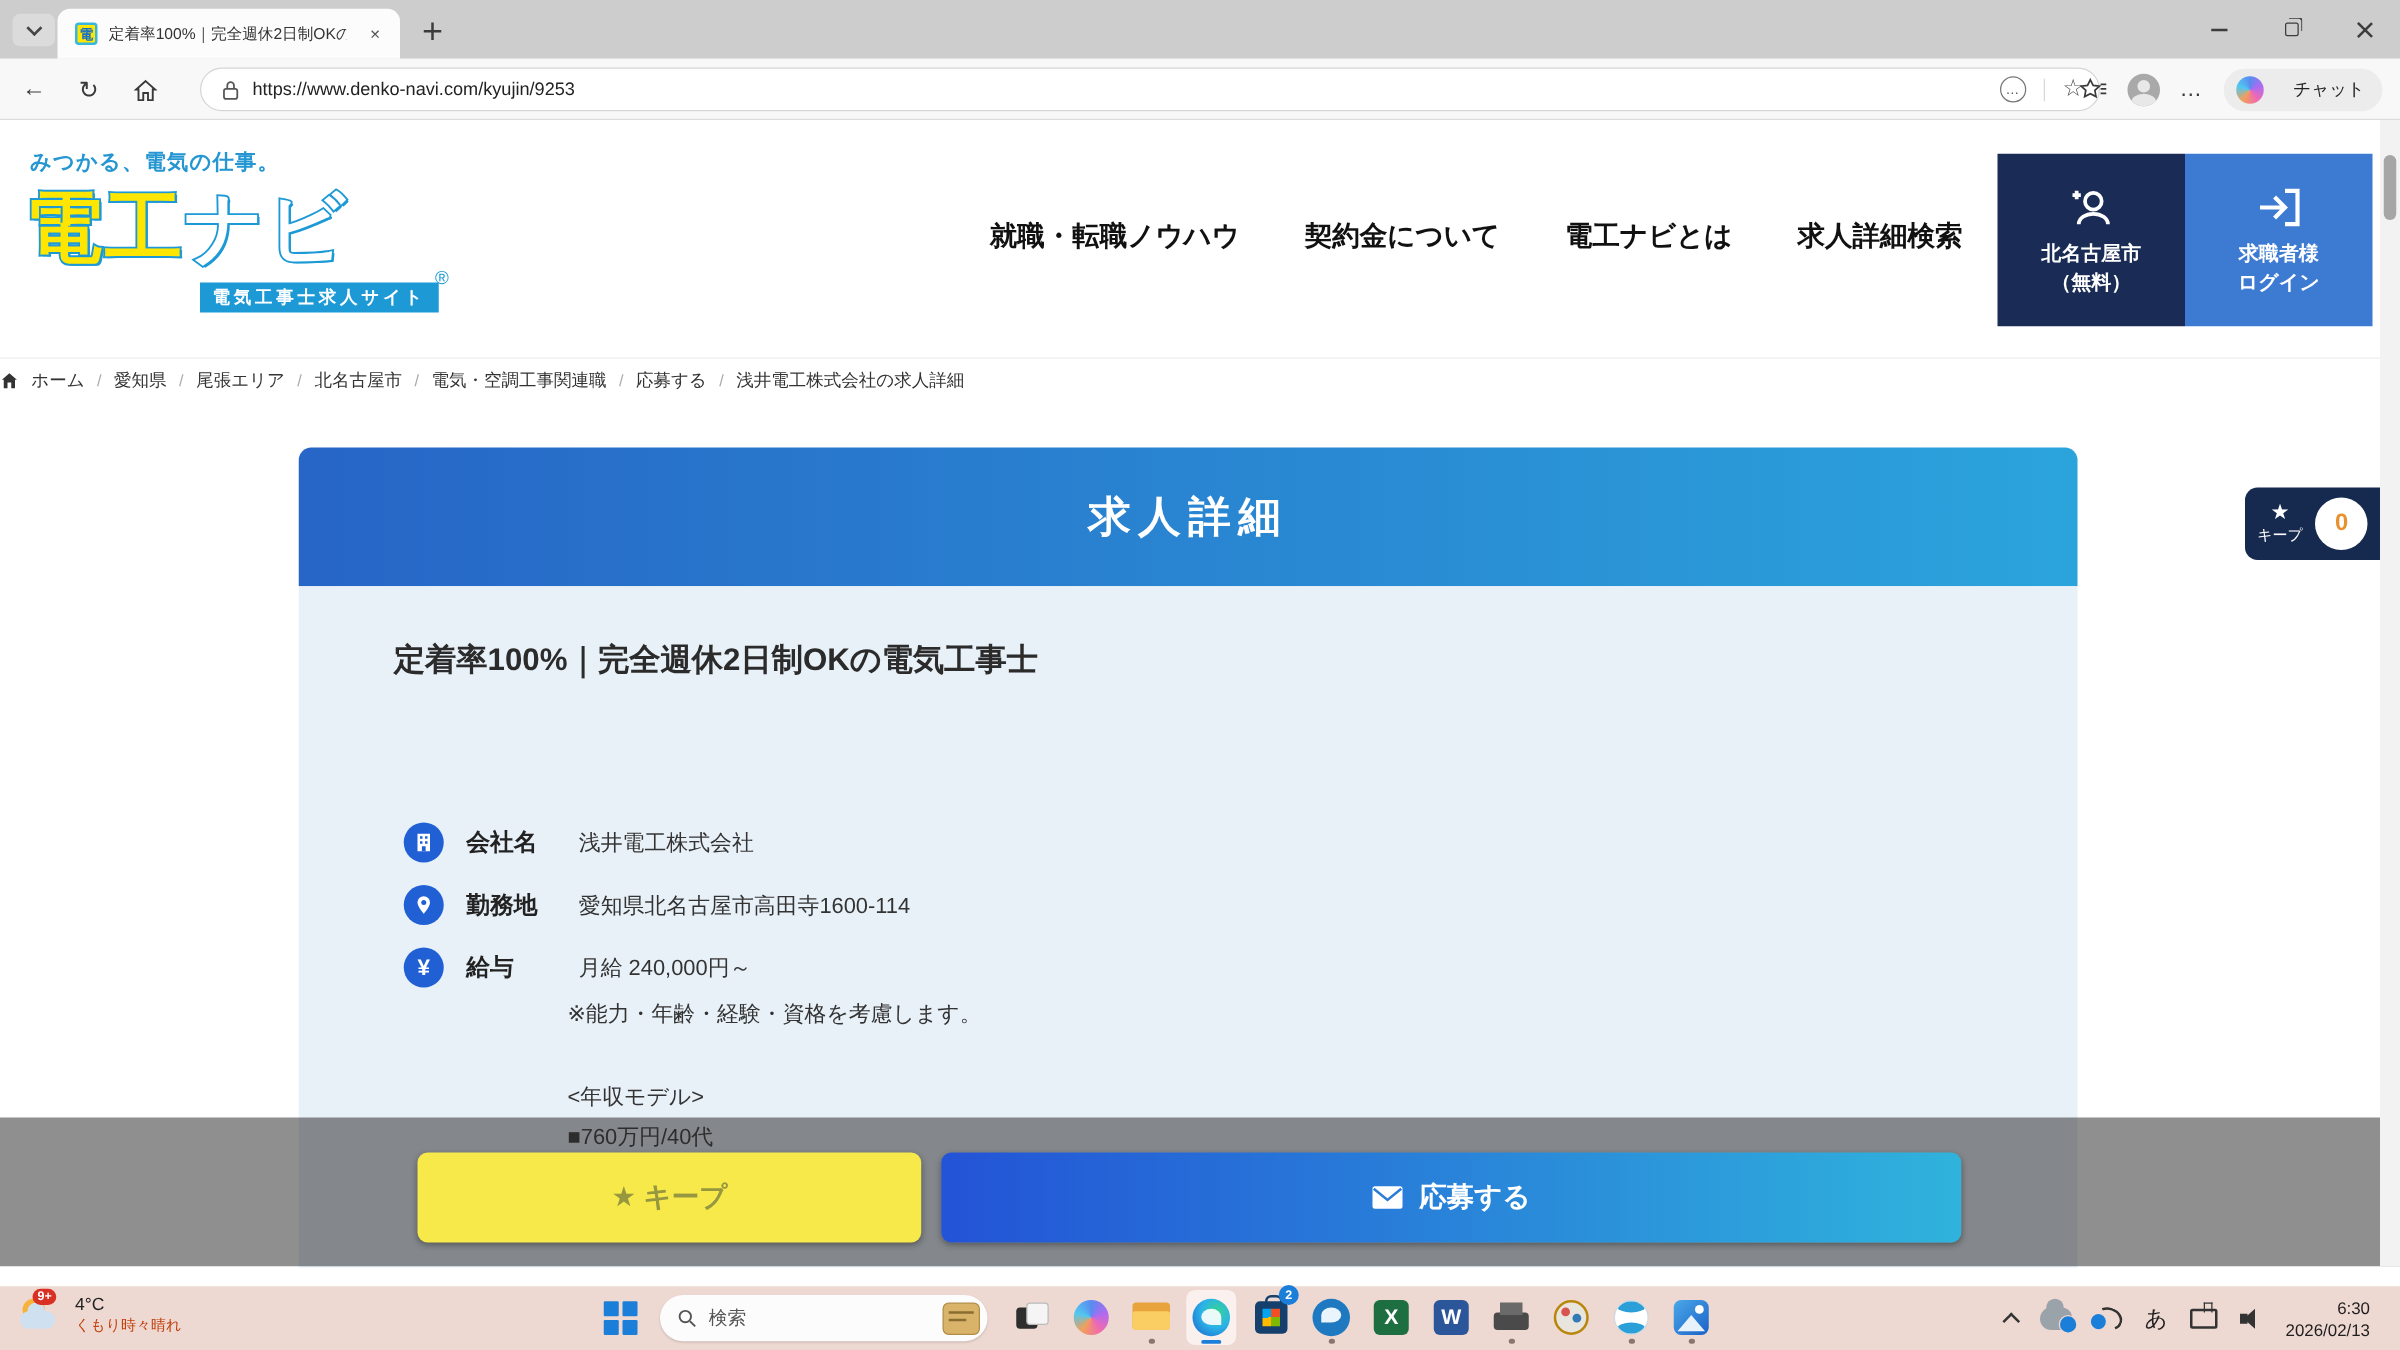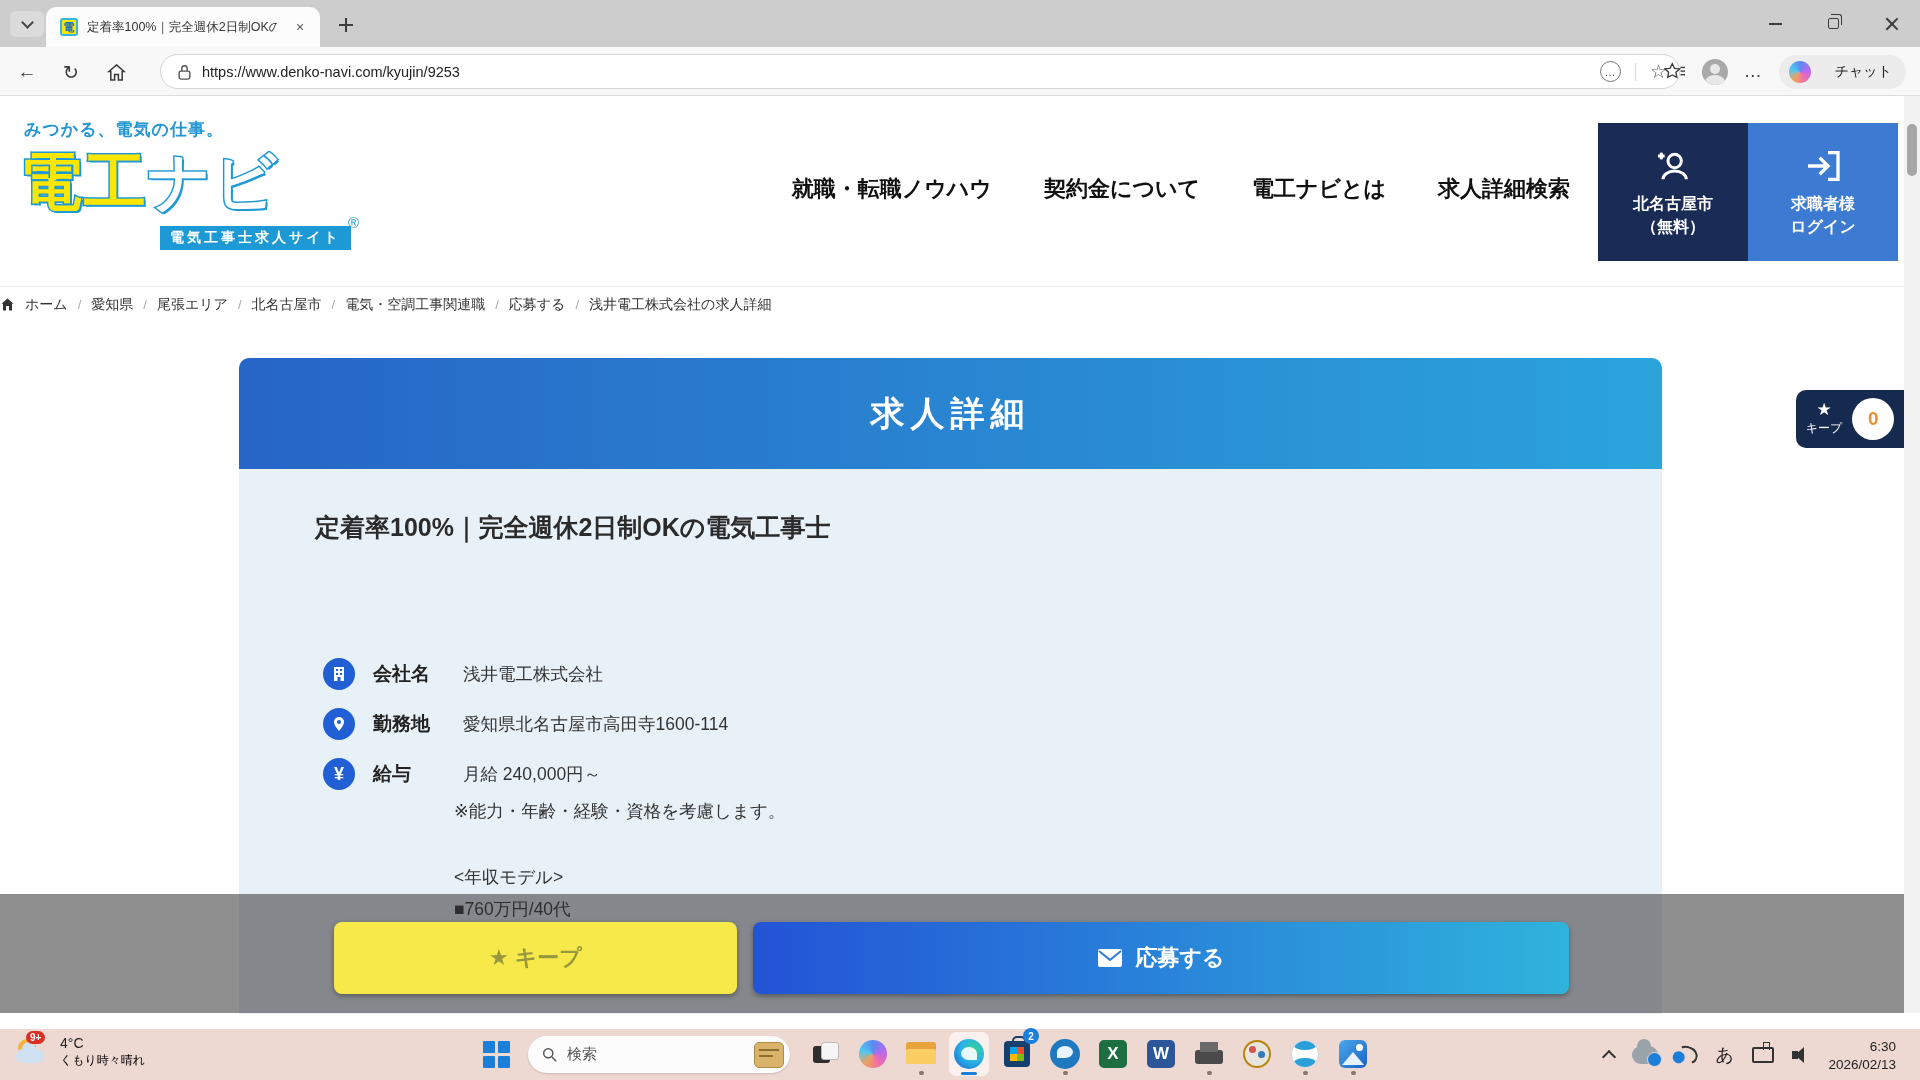--- a/index.html
+++ b/index.html
@@ -99,21 +99,21 @@
 
   
   .taskbar { position:absolute; left:0; top:1029px; width:1920px; height:51px; background:#eed8d2; }
   .weather { position:absolute; left:14px; top:4px; display:flex; align-items:center; gap:8px; }
   .weather-ic { position:relative; width:38px; height:38px; }
   .w-sun { position:absolute; left:4px; top:6px; width:18px; height:18px; border-radius:50%; background:#f6b33c; }
   .w-cloud { position:absolute; left:2px; top:16px; width:28px; height:14px; border-radius:10px; background:#cfe0f0; }
   .w-cloud::before { content:""; position:absolute; left:6px; top:-7px; width:14px; height:14px; border-radius:50%; background:#cfe0f0; }
   .w-badge { position:absolute; left:12px; top:-2px; background:#d93025; color:#fff; font-size:10px; font-weight:bold; border-radius:9px; padding:1px 4px; }
   .weather-txt .t1 { font-size:14px; color:#222; }
-  .weather-txt .t2 { font-size:12px; color:#000000; margin-top:1px; }
+  .weather-txt .t2 { font-size:12px; color:#c2410c; margin-top:1px; }
   .start-btn { position:absolute; left:483px; top:12px; width:27px; height:27px; display:grid; grid-template-columns:12px 12px; grid-template-rows:12px 12px; gap:3px; }
   .start-btn div { background:#1b7fd9; border-radius:1px; }
   .search-pill { position:absolute; left:528px; top:7px; width:262px; height:37px; background:#fdfcfc; border-radius:19px; display:flex; align-items:center; padding:0 6px 0 14px; box-shadow:0 1px 2px rgba(0,0,0,0.15); }
   .search-label { font-size:15px; color:#555; margin-left:10px; flex:1; }
   .search-img { width:30px; height:26px; border-radius:5px; background:#d9b36a; border:1px solid #b08d45; position:relative; }
   .search-img::before { content:""; position:absolute; left:4px; top:6px; right:4px; height:2px; background:#8a6d30; }
   .search-img::after { content:""; position:absolute; left:4px; top:12px; right:10px; height:2px; background:#8a6d30; }
   .task-icons { position:absolute; left:805px; top:3px; display:flex; gap:8px; }
   .ticon { position:relative; width:40px; height:44px; display:flex; align-items:center; justify-content:center; }
   .ticon .dot { position:absolute; bottom:1px; left:18px; width:5px; height:4px; border-radius:2px; background:#8a7570; }

